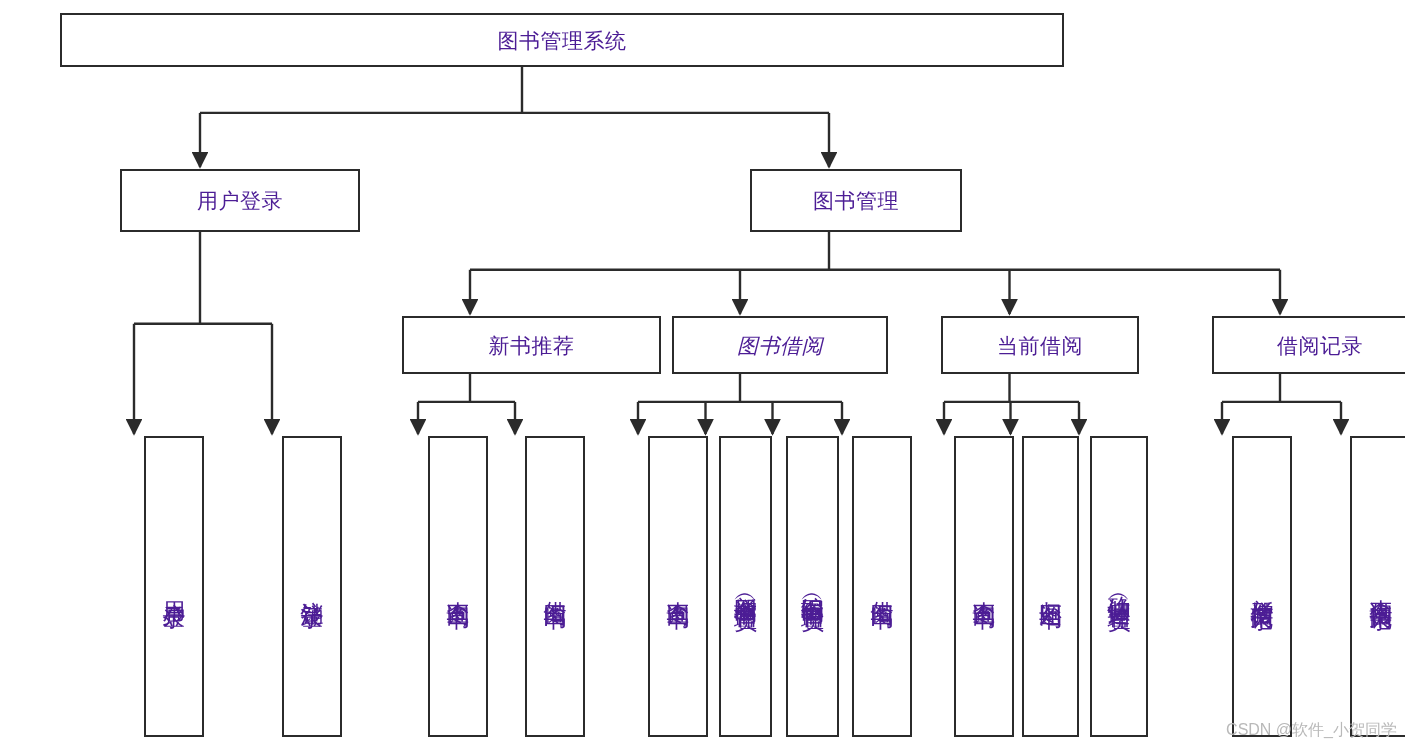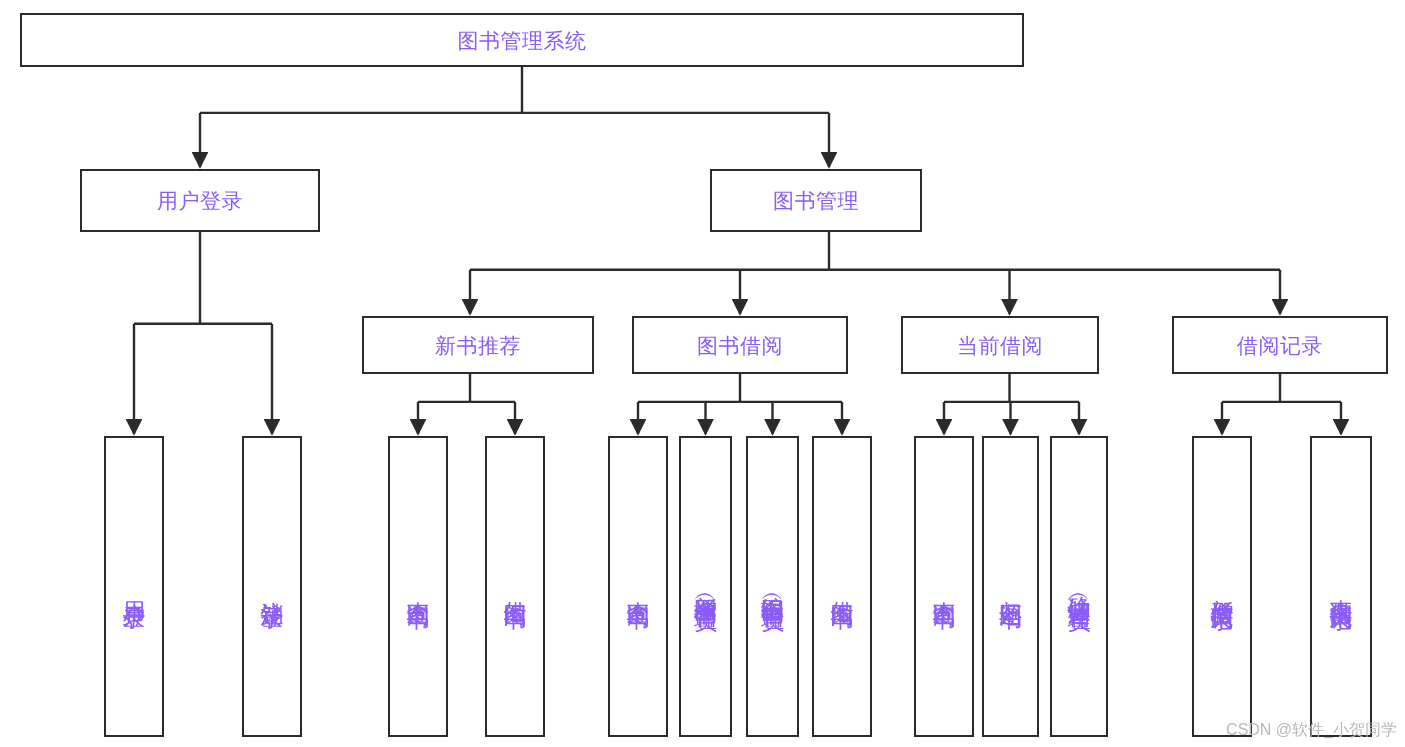--- a/index.html
+++ b/index.html
@@ -27,21 +27,22 @@
     height: 747px;
   }
   .node-box {
     position: absolute;
     box-sizing: border-box;
     border: 2px solid #2b2b2b;
     background: #ffffff;
     display: flex;
     align-items: center;
     justify-content: center;
-    color: #8b5cf6;
+    color: #4c1d95;
+    margin-left: 40px;
   }
   .node-label {
     font-family: "Liberation Sans", "DejaVu Sans", sans-serif;
     letter-spacing: 0.5px;
     white-space: nowrap;
   }
   .node-h .node-label {
     font-size: 21px;
     line-height: 1;
   }
@@ -119,24 +120,24 @@
   <div id="node-layer">
       <div class="node-box node-h" style="left: 20px; top: 13px; width: 1004px; height: 54px;">
         <span class="node-label">图书管理系统</span>
       </div>
       <div class="node-box node-h" style="left: 80px; top: 169px; width: 240px; height: 63px;">
         <span class="node-label">用户登录</span>
       </div>
       <div class="node-box node-h" style="left: 710px; top: 169px; width: 212px; height: 63px;">
         <span class="node-label">图书管理</span>
       </div>
-      <div class="node-box node-h" style="left: 362px; top: 316px; width: 232px; height: 58px;">
+      <div class="node-box node-h" style="left: 362px; top: 316px; width: 259px; height: 58px;">
         <span class="node-label">新书推荐</span>
       </div>
-      <div class="node-box node-h" style="left: 632px; top: 316px; width: 216px; height: 58px;">
+      <div class="node-box node-h" style="left: 632px; top: 316px; width: 216px; height: 58px; font-style: italic;">
         <span class="node-label">图书借阅</span>
       </div>
       <div class="node-box node-h" style="left: 901px; top: 316px; width: 198px; height: 58px;">
         <span class="node-label">当前借阅</span>
       </div>
       <div class="node-box node-h" style="left: 1172px; top: 316px; width: 216px; height: 58px;">
         <span class="node-label">借阅记录</span>
       </div>
       <div class="node-box node-v" style="left: 104px; top: 436px; width: 60px; height: 301px;">
         <span class="node-label">用户登录</span>

